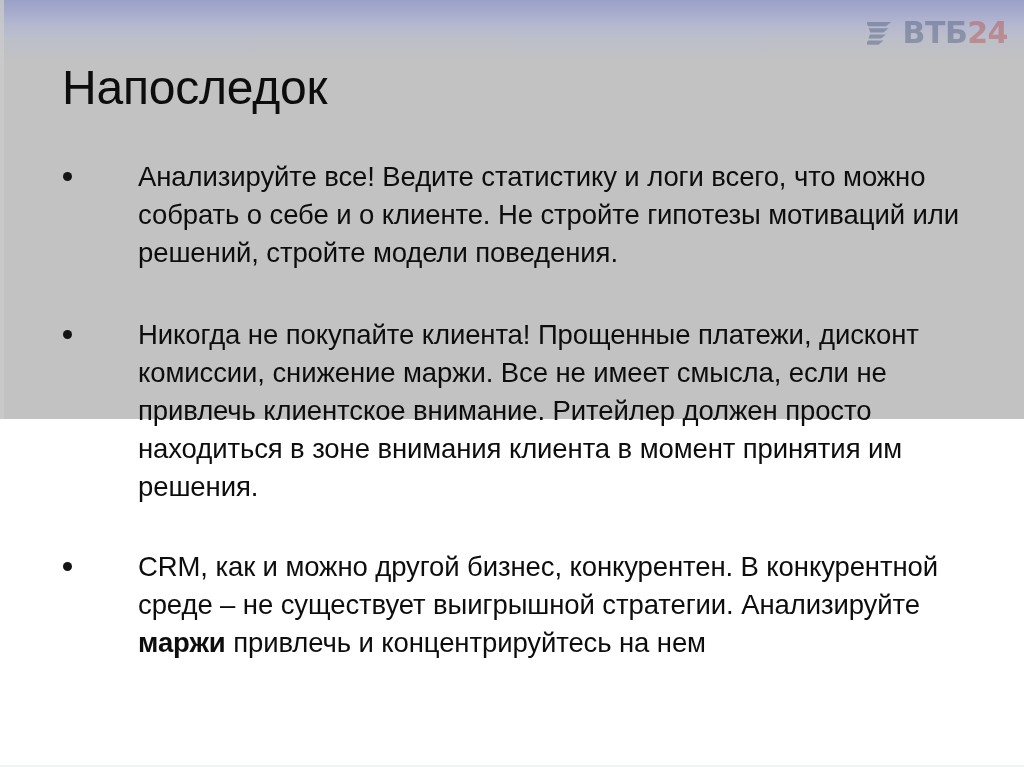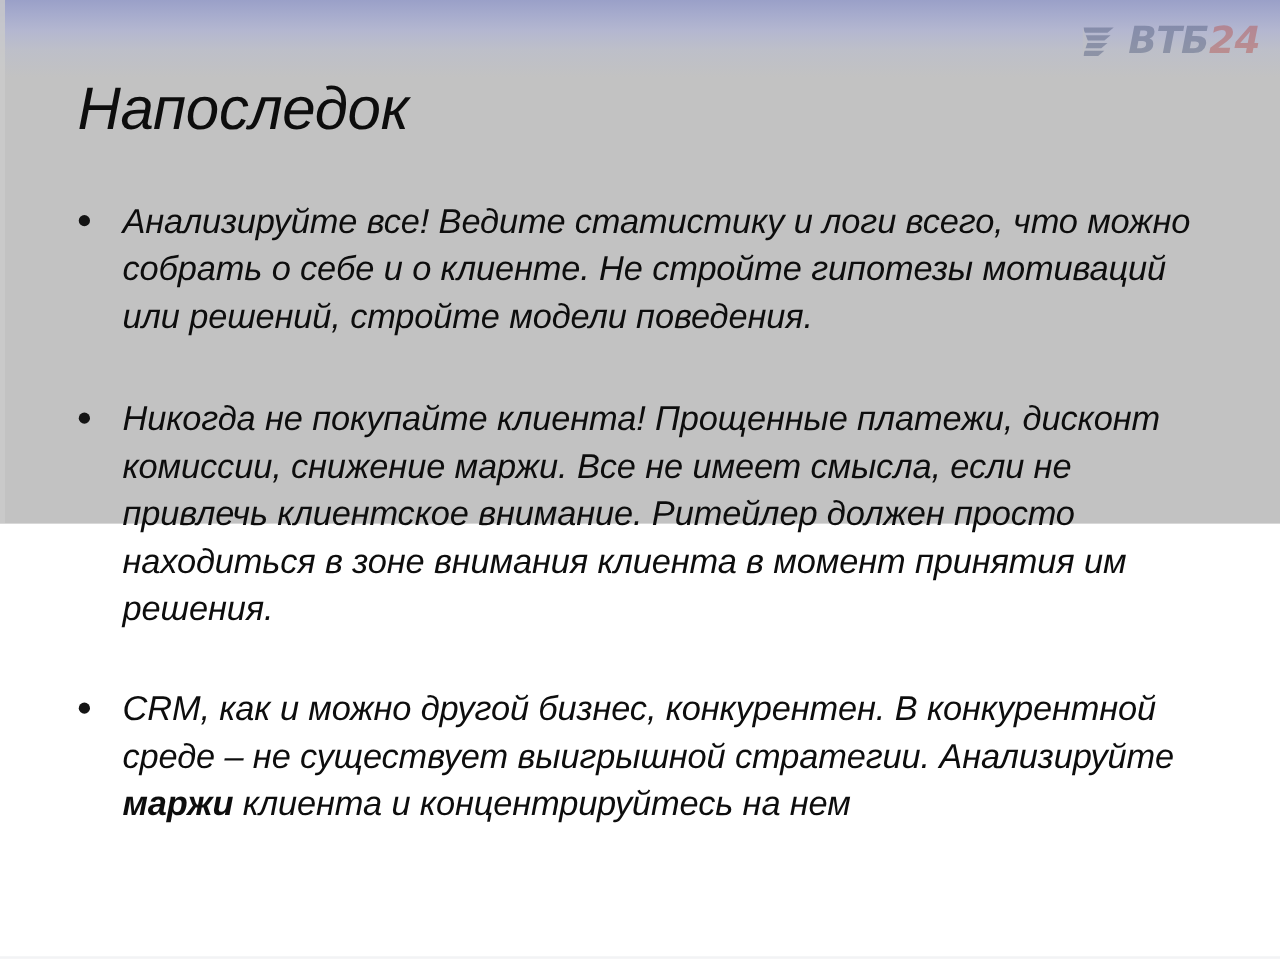--- a/index.html
+++ b/index.html
@@ -11,22 +11,21 @@
   body {
     font-family: "Liberation Sans", "DejaVu Sans", sans-serif;
   }
 
   
   .slide {
     position: relative;
     width: 1024px;
     height: 767px;
     overflow: hidden;
-    background: #e5e5e5;
-    font-style: italic;
+    background: #bef264;
   }
 
   
   .slide-bg-upper {
     position: absolute;
     left: 0;
     top: 0;
     width: 1024px;
     height: 419px;
     background: #c2c2c2;
@@ -136,21 +135,21 @@
   .bullet:last-child { margin-bottom: 0; }
   .bullet-marker {
     position: absolute;
     left: 8px;
     top: 14px;
     width: 9px;
     height: 9px;
     border-radius: 50%;
     background: #141414;
   }
-  .bullet-text { display: block; }
+  .bullet-text { display: block; margin-left: 40px; }
   .bullet-text b { font-weight: bold; }
 
   
   .bullet-1 { margin-bottom: 44px; }
   .bullet-2 { margin-bottom: 42px; }
 </style>
 </head>
 <body>
 
 <div class="slide">
@@ -182,19 +181,19 @@
       <span class="bullet-text">Анализируйте все! Ведите статистику и логи всего, что можно собрать о себе и о клиенте. Не стройте гипотезы мотиваций или решений, стройте модели поведения.</span>
     </li>
 
     <li class="bullet bullet-2">
       <span class="bullet-marker"></span>
       <span class="bullet-text">Никогда не покупайте клиента! Прощенные платежи, дисконт комиссии, снижение маржи. Все не имеет смысла, если не привлечь клиентское внимание. Ритейлер должен просто находиться в зоне внимания клиента в момент принятия им решения.</span>
     </li>
 
     <li class="bullet bullet-3">
       <span class="bullet-marker"></span>
-      <span class="bullet-text"><span>CRM, как и можно другой бизнес, конкурентен. В конкурентной среде – не существует выигрышной стратегии. Анализируйте </span><b>маржи</b><span> клиента и концентрируйтесь на нем</span></span>
+      <span class="bullet-text"><span>CRM, как и можно другой бизнес, конкурентен. В конкурентной среде – не существует выигрышной стратегии. Анализируйте </span><b>маржи</b><span> привлечь и концентрируйтесь на нем</span></span>
     </li>
 
   </ul>
 
   <div class="slide-bottom-hairline"></div>
 </div>
 
 </body></html>

